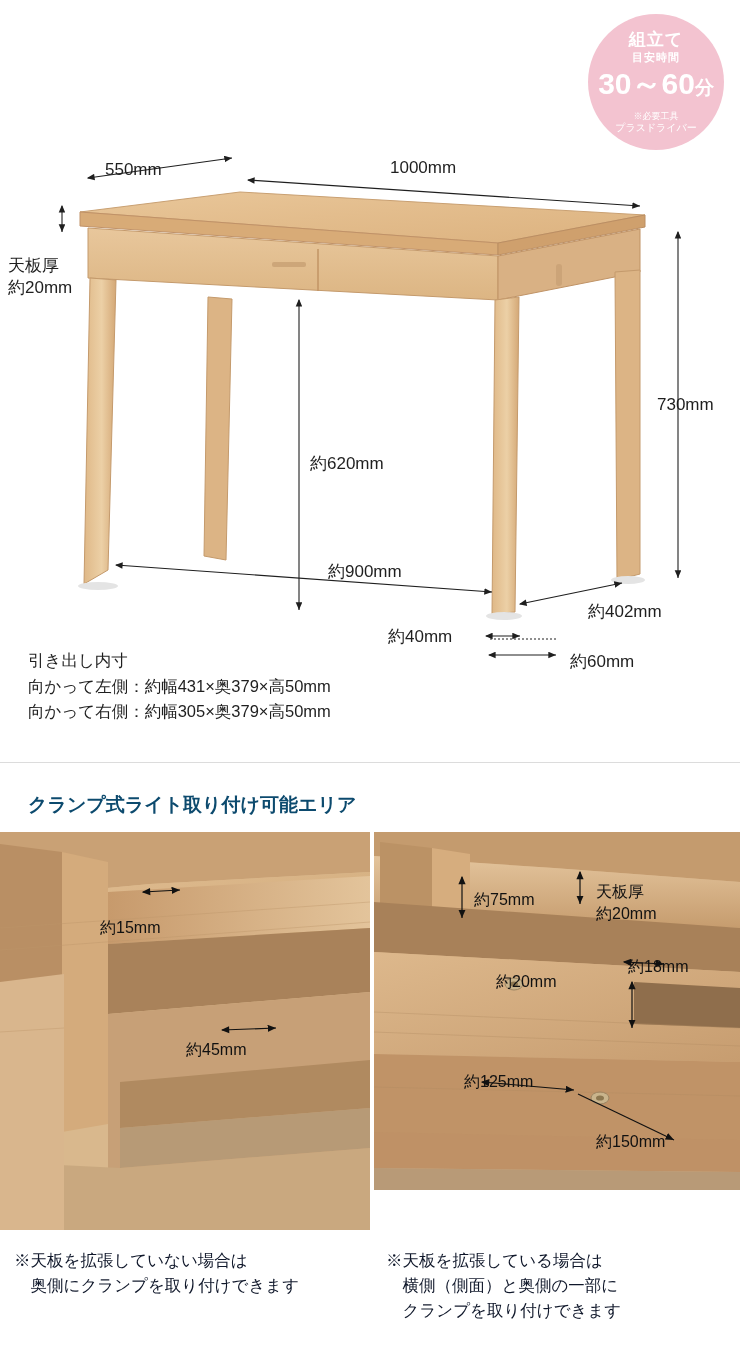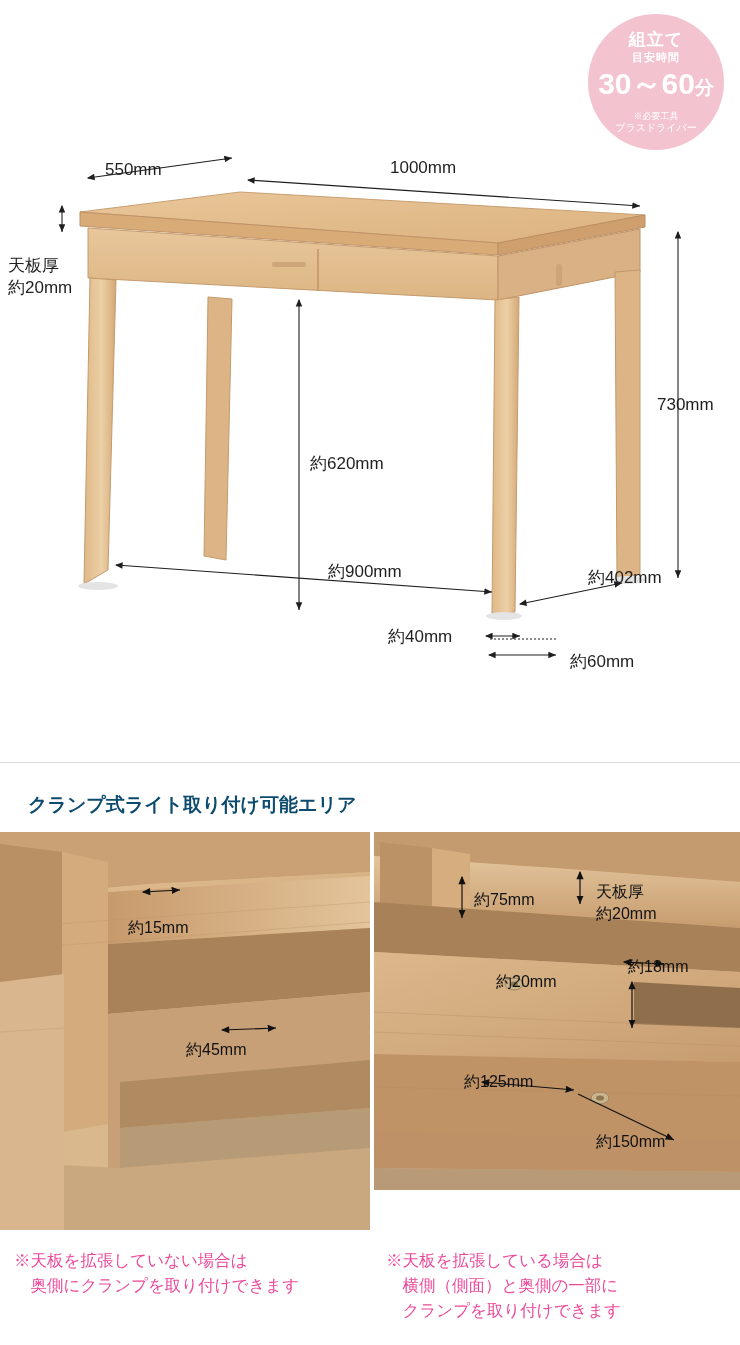--- a/index.html
+++ b/index.html
@@ -66,21 +66,21 @@
     overflow: hidden;
   }
   .photo-right {
     position: absolute; left: 374px; top: 832px; width: 366px; height: 358px;
     overflow: hidden;
   }
   .photo-left svg, .photo-right svg { position:absolute; left:0; top:0; }
 
   .cap {
     position: absolute;
-    font-size: 16.5px; line-height: 1.5; color: #ec4899;
+    font-size: 16.5px; line-height: 1.5; color: #0f172a;
     white-space: pre;
   }
   .cap-left  { left: 14px;  top: 1248px; }
   .cap-right { left: 386px; top: 1248px; }
 
   .ovl {
     position: absolute;
     font-size: 16px; color: #111; white-space: nowrap;
     font-family: "Liberation Sans", sans-serif;
   }
@@ -176,22 +176,25 @@
 
     <div class="dim" style="left:105px; top:160px;">550mm</div>
     <div class="dim" style="left:390px; top:158px;">1000mm</div>
     <div class="dim" style="left:8px; top:254px;">天板厚</div>
     <div class="dim" style="left:8px; top:276px;">約20mm</div>
     <div class="dim" style="left:657px; top:395px;">730mm</div>
     <div class="dim" style="left:310px; top:440px;margin-top:12px;">約620mm</div>
     <div class="dim" style="left:328px; top:560px;">約900mm</div>
     <div class="dim" style="left:388px; top:625px;">約40mm</div>
     <div class="dim" style="left:570px; top:650px;">約60mm</div>
-    <div class="dim" style="left:588px; top:566px;">約402mm</div>
-
+    <div class="dim" style="left:588px; top:600px;">約402mm</div>
+
+    <div class="drawer-note">引き出し内寸
+向かって左側：約幅431×奥379×高50mm
+向かって右側：約幅305×奥379×高50mm</div>
   </div>
 
   <div class="divider"></div>
 
   <div class="clamp-title">クランプ式ライト取り付け可能エリア</div>
 
   <div class="photo-left">
     <svg width="370" height="398" viewBox="0 0 370 398">
       <defs>
         <linearGradient id="pl1" x1="0" y1="0" x2="1" y2="1">
@@ -238,21 +241,21 @@
       <g stroke="#bd9569" stroke-width="0.8" opacity="0.5">
         <line x1="0" y1="96" x2="370" y2="70"></line>
         <line x1="0" y1="118" x2="370" y2="90"></line>
         <line x1="0" y1="200" x2="64" y2="196"></line>
       </g>
 
       <line x1="143" y1="893" x2="143" y2="893" stroke="none"></line>
       <line x1="143" y1="60" x2="180" y2="58" stroke="#111" stroke-width="1.2" marker-start="url(#ahw2)" marker-end="url(#ahw)"></line>
       <line x1="222" y1="198" x2="276" y2="196" stroke="#111" stroke-width="1.2" marker-start="url(#ahw2)" marker-end="url(#ahw)"></line>
     </svg>
-    <div class="ovl" style="left:128px; top:86px;">約15mm</div>
+    <div class="ovl" style="left:100px; top:86px;">約15mm</div>
     <div class="ovl" style="left:186px; top:1040px;"></div>
   </div>
   <div class="ovl" style="left:186px; top:1040px;">約45mm</div>
 
   <div class="photo-right">
     <svg width="366" height="398" viewBox="0 0 366 398">
       <defs>
         <linearGradient id="pr1" x1="0" y1="0" x2="1" y2="1">
           <stop offset="0%" stop-color="#ddb88c"></stop>
           <stop offset="100%" stop-color="#c79d70"></stop>

